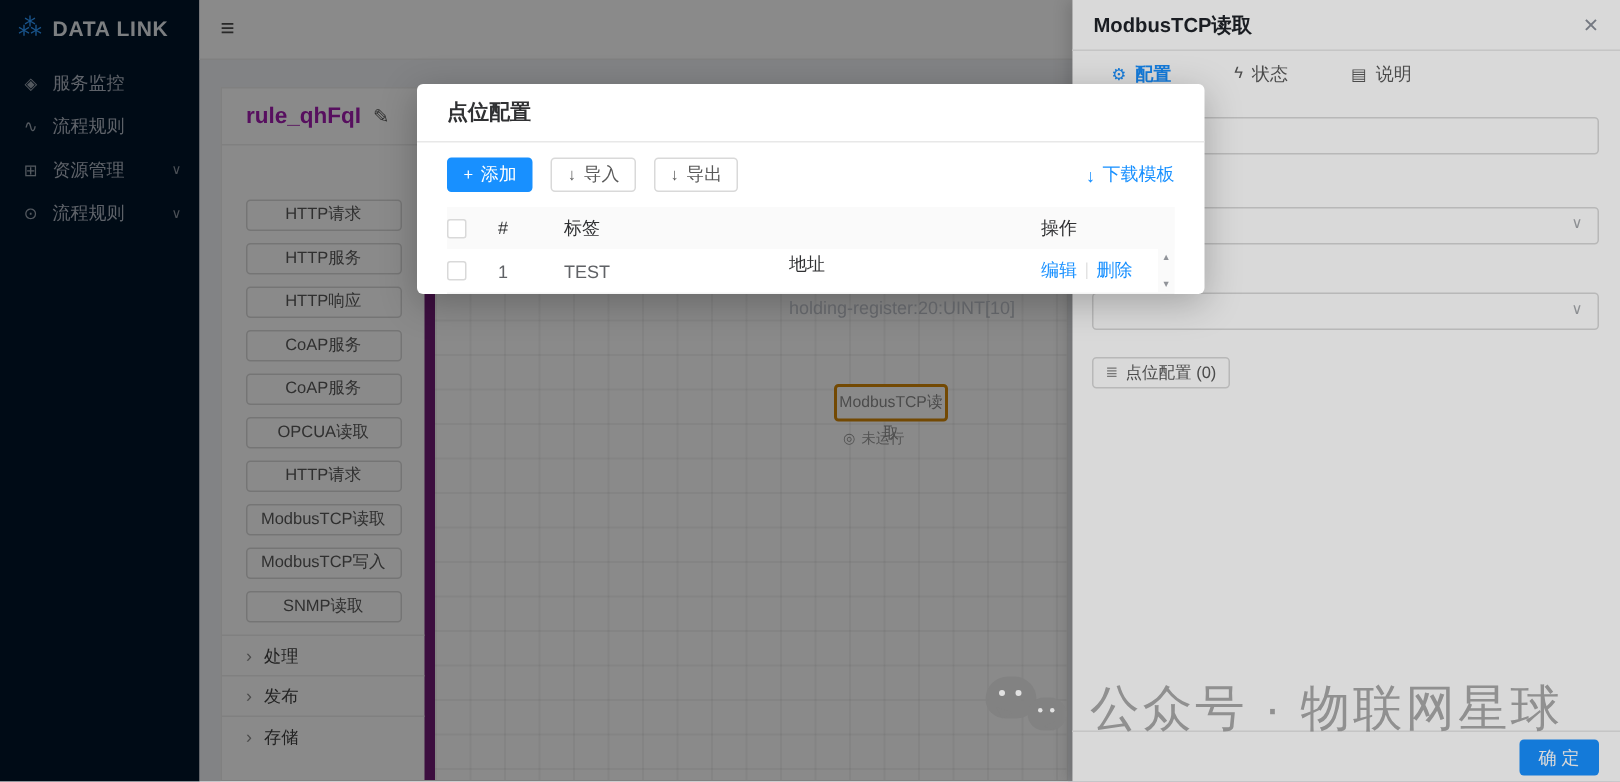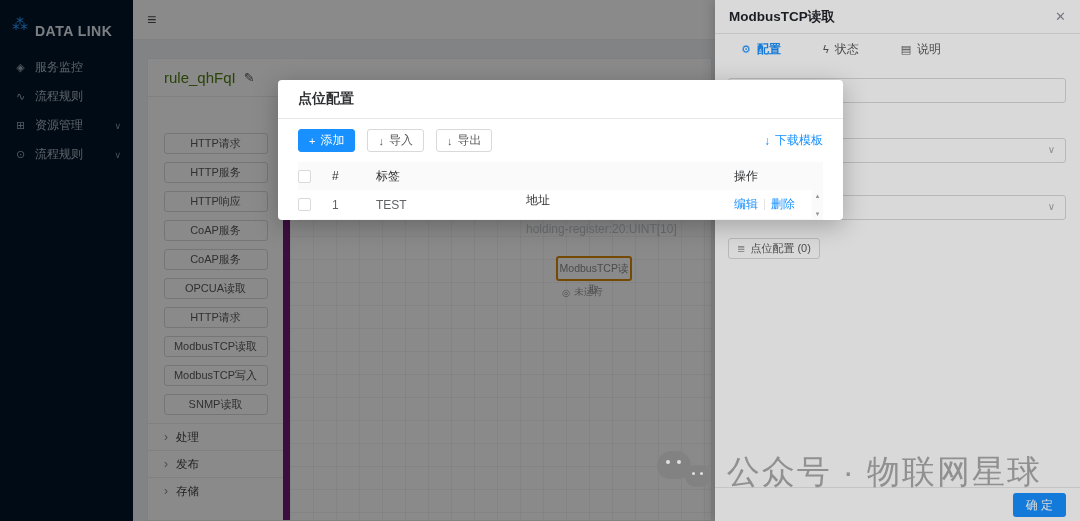--- a/index.html
+++ b/index.html
@@ -3,33 +3,33 @@
 <meta charset="utf-8">
 <style>
   * { margin:0; padding:0; box-sizing:border-box; }
   html,body { width:1080px; height:521px; font-family:"Liberation Sans","DejaVu Sans",sans-serif; }
   .app { position:relative; width:1080px; height:521px; overflow:hidden; background:#f0f2f5; }
 
   
   .sidebar { position:absolute; left:0; top:0; bottom:0; width:133px; background:#001529; z-index:1; }
   .logo { display:flex; align-items:center; gap:7px; padding:11px 12px 14px 12px; }
   .logo-glyph { color:#2f9bff; font-size:16px; line-height:1; }
-  .logo-text { color:#e6eaef; font-size:14px; font-weight:bold; letter-spacing:.5px;margin-top:12px; }
+  .logo-text { color:#e6eaef; font-size:14px; font-weight:bold; letter-spacing:.5px; }
   .menu-item { position:relative; display:flex; align-items:center; gap:8px; height:29px; padding:0 14px; color:#aeb6c2; font-size:12px; cursor:pointer; }
   .menu-item .mi-icon { font-size:11px; width:13px; text-align:center; color:#9aa4b0; }
   .menu-item .mi-chevron { position:absolute; right:12px; font-size:9px; color:#8b94a0; }
 
   
   .main { position:absolute; left:133px; top:0; right:0; bottom:0; background:#f0f2f5; z-index:1; }
   .topbar { height:40px; background:#fff; border-bottom:1px solid #ececec; display:flex; align-items:center; padding:0 14px; }
   .collapse-btn { font-size:16px; color:#4a4a4a; cursor:pointer; line-height:1; }
   .page { position:absolute; top:40px; left:0; right:0; bottom:0; }
   .card { position:absolute; left:14px; top:18px; width:565px; bottom:0; background:#fff; border:1px solid #ececec; }
   .rule-header { height:38px; display:flex; align-items:center; gap:8px; padding:0 16px; border-bottom:1px solid #ececec; }
-  .rule-name { font-size:15px; font-weight:normal; color:#4d7c0f;text-align:right; }
+  .rule-name { font-size:15px; font-weight:bold; color:#a21caf;text-align:right; }
   .rule-edit { font-size:13px; color:#555; cursor:pointer; }
   .workspace { position:absolute; top:39px; left:0; right:0; bottom:0; display:flex; }
   .palette { width:142px; border-right:7px solid #701a75; padding-top:35px; }
   .palette-node { width:104px; height:21px; line-height:19px; margin:0 auto 8px auto; border:1px solid #d9d9d9; border-radius:3px; background:#fff; font-size:11px; color:#595959; text-align:center; cursor:grab; }
   .palette-sections { margin-top:6px; }
   .palette-section { display:flex; align-items:center; gap:8px; height:27px; padding-left:16px; font-size:11.5px; color:#404040; border-top:1px solid #ececec; cursor:pointer; }
   .ps-chevron { font-size:12px; color:#8c8c8c; }
   .canvas { position:relative; flex:1; background-color:#fff;
     background-image:linear-gradient(rgba(0,0,0,.045) 1px, transparent 1px),
                      linear-gradient(90deg, rgba(0,0,0,.045) 1px, transparent 1px);
@@ -54,21 +54,21 @@
   .d-input { top:78px; }
   .d-select1 { top:138px; }
   .d-select2 { top:195px; }
   .d-chevron { position:absolute; right:10px; top:5px; font-size:10px; color:#a6a9ad; }
   .points-btn { position:absolute; left:13px; top:238px; height:21px; padding:0 8px; display:inline-flex; align-items:center; gap:5px; border:1px solid #d9d9d9; border-radius:3px; background:#fff; font-size:11px; color:#595959; cursor:pointer; }
   .points-btn .pb-icon { font-size:10px; color:#8c8c8c; }
   .drawer-footer { position:absolute; left:0; right:0; bottom:0; height:34px; border-top:1px solid #e8e8e8; }
   .confirm-btn { position:absolute; right:14px; top:5px; height:24px; padding:0 13px; background:#1890ff; color:#fff; font-size:12px; border:none; border-radius:3px; cursor:pointer;margin-left:40px; }
 
   
-  .modal { position:absolute; left:278px; top:80px; width:565px; background:#fff; border-radius:4px; z-index:30; box-shadow:0 6px 24px rgba(0,0,0,.25); }
+  .modal { position:absolute; left:278px; top:56px; width:525px; background:#fff; border-radius:4px; z-index:30; box-shadow:0 6px 24px rgba(0,0,0,.25); }
   .modal-title { padding:10px 20px; font-size:14px; font-weight:600; color:#303133; border-bottom:1px solid #e8e8e8; }
   .modal-toolbar { display:flex; align-items:center; padding:10px 20px 8px 20px; gap:12px; }
   .btn { height:23px; padding:0 10px; display:inline-flex; align-items:center; gap:5px; font-size:12px; border-radius:3px; cursor:pointer; border:1px solid #d9d9d9; background:#fff; color:#595959; }
   .btn .b-icon { font-size:11px; }
   .btn-primary { background:#1890ff; border-color:#1890ff; color:#fff; }
   .toolbar-spacer { flex:1; }
   .link { display:inline-flex; align-items:center; gap:5px; color:#1890ff; font-size:12px; cursor:pointer; }
   .m-table { margin:2px 20px 0 20px; }
   .t-row { display:flex; align-items:center; }
   .t-head { height:28px; background:#fafafa; font-size:12px; color:#303133; }

